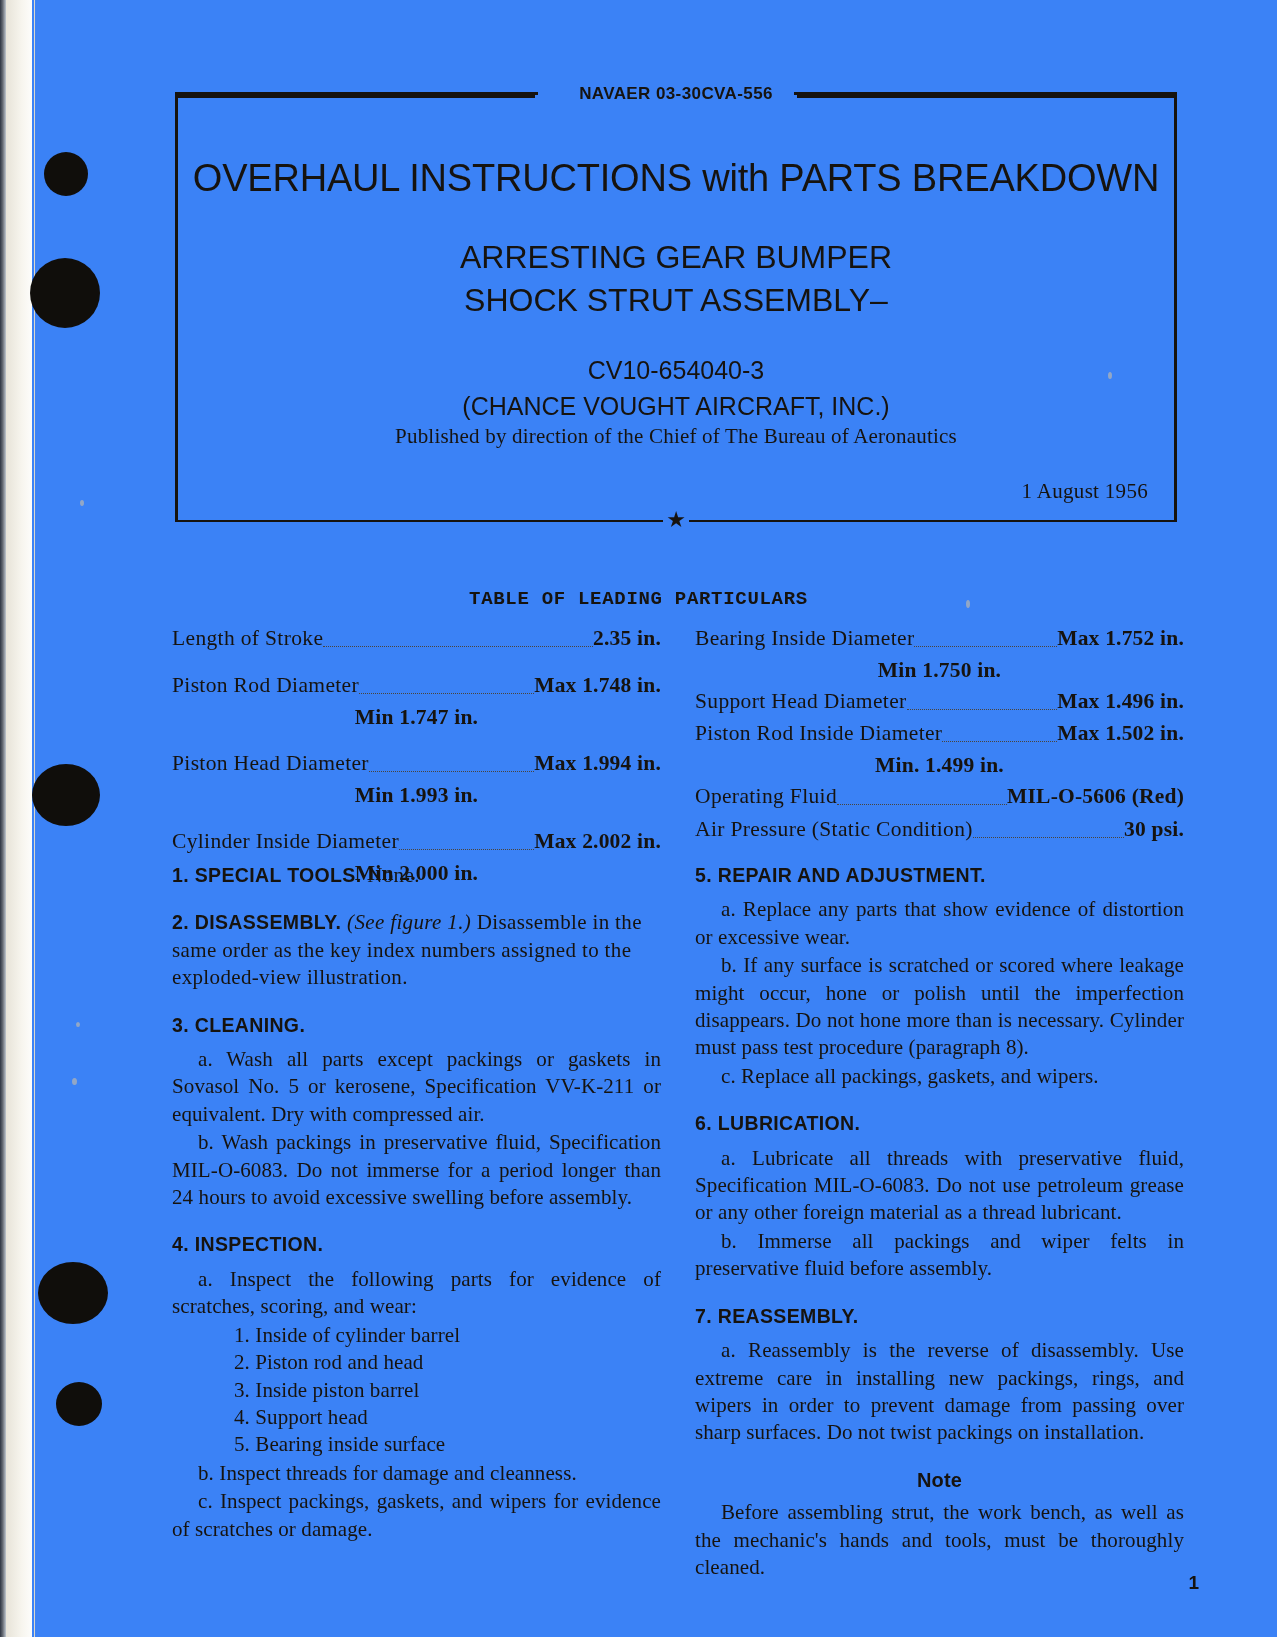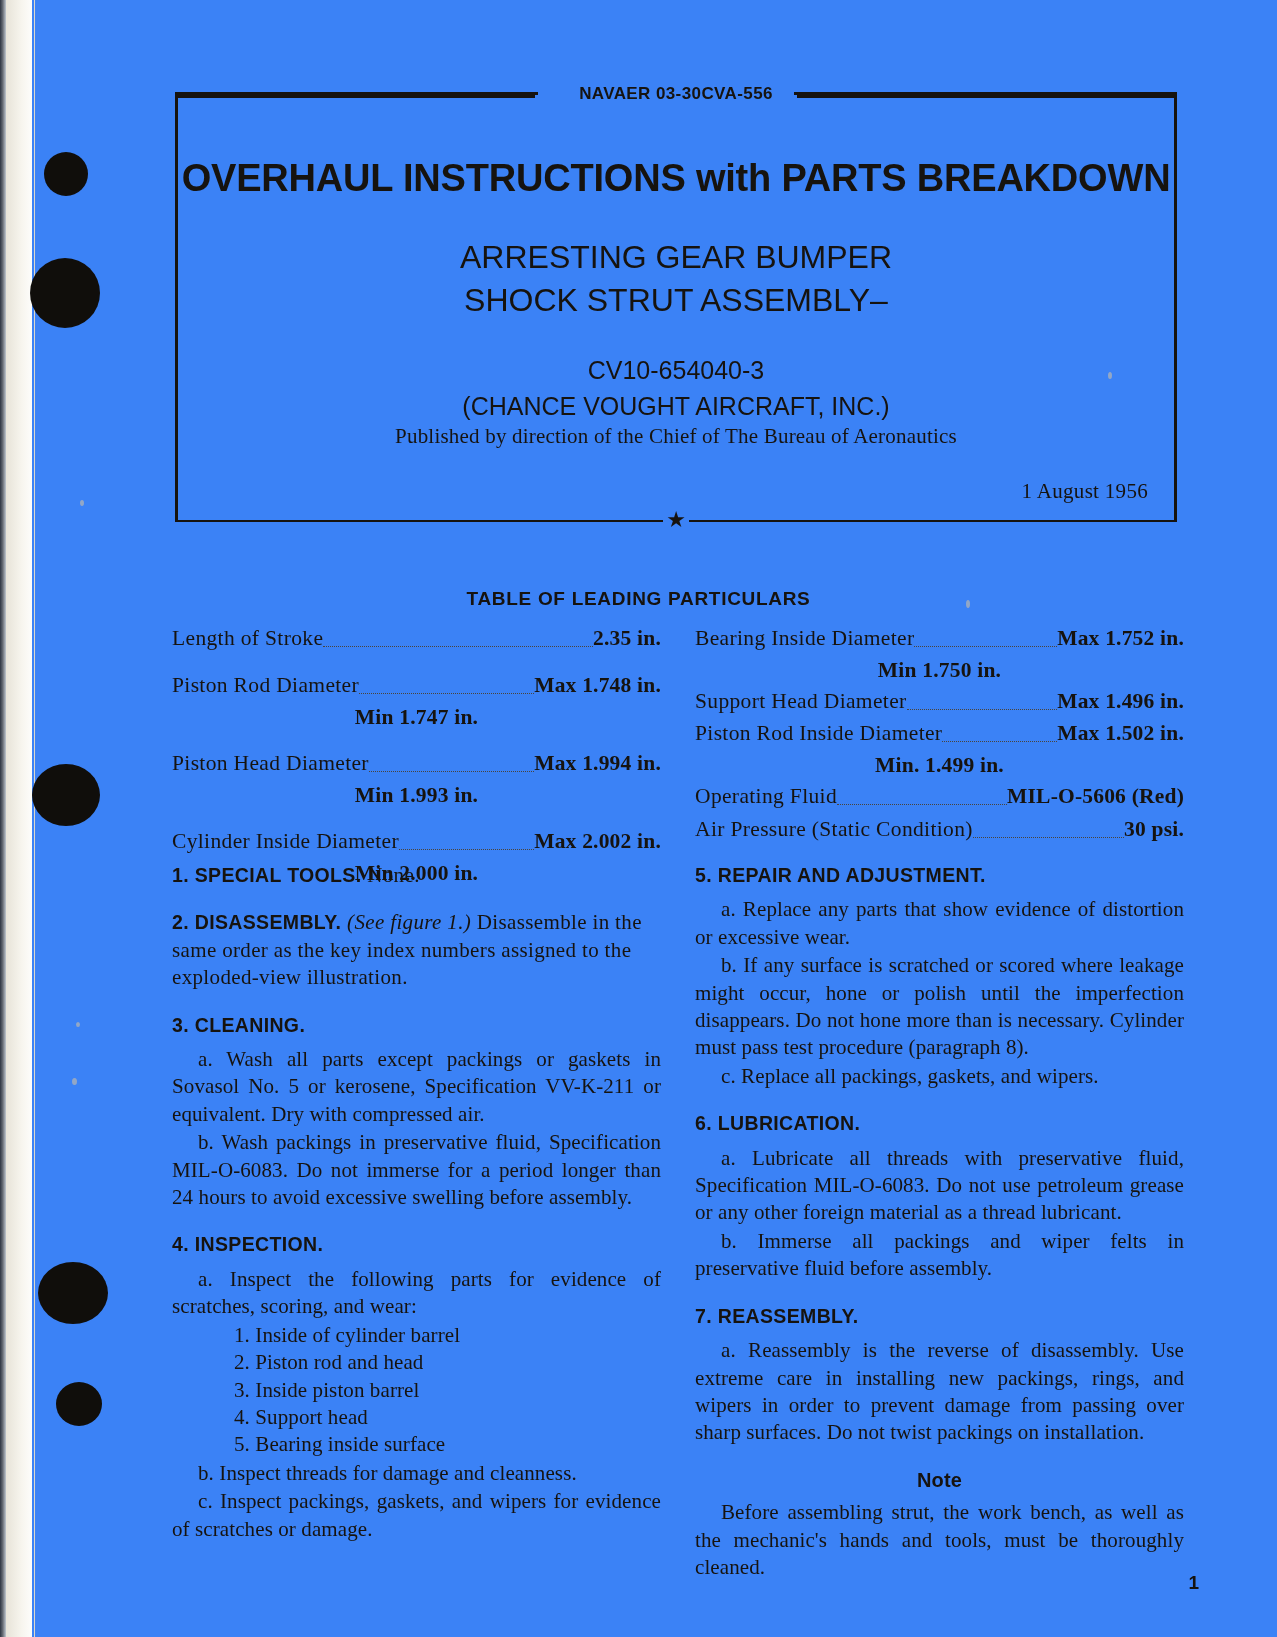--- a/index.html
+++ b/index.html
@@ -95,21 +95,21 @@
     background: #16130f;
   }
 
   .title-inner {
     position: absolute;
     left: 0; right: 0; top: 62px;
     text-align: center;
   }
   .t-main {
     font-family: "Liberation Sans", "DejaVu Sans", sans-serif;
-    font-weight: bold;
+    font-weight: normal;
     font-size: 38px;
     letter-spacing: -0.2px;
     margin-bottom: 36px;
   }
   .t-sub {
     font-family: "Liberation Sans", "DejaVu Sans", sans-serif;
     font-size: 32px;
     line-height: 43px;
     letter-spacing: 0px;
   }
@@ -155,21 +155,21 @@
     font-size: 22px;
     line-height: 20px;
     color: #16130f;
   }
 
   
   .lp-title {
     position: absolute;
     left: 0; right: 0; top: 588px;
     text-align: center;
-    font-family: Liberation Sans, sans-serif;
+    font-family: Liberation Mono, monospace;
     font-weight: bold;
     font-size: 19px;
     letter-spacing: .7px;
   }
   .lp-cols {
     position: absolute;
     left: 172px; top: 624px;
     width: 1012px;
     display: flex;
     gap: 34px;

